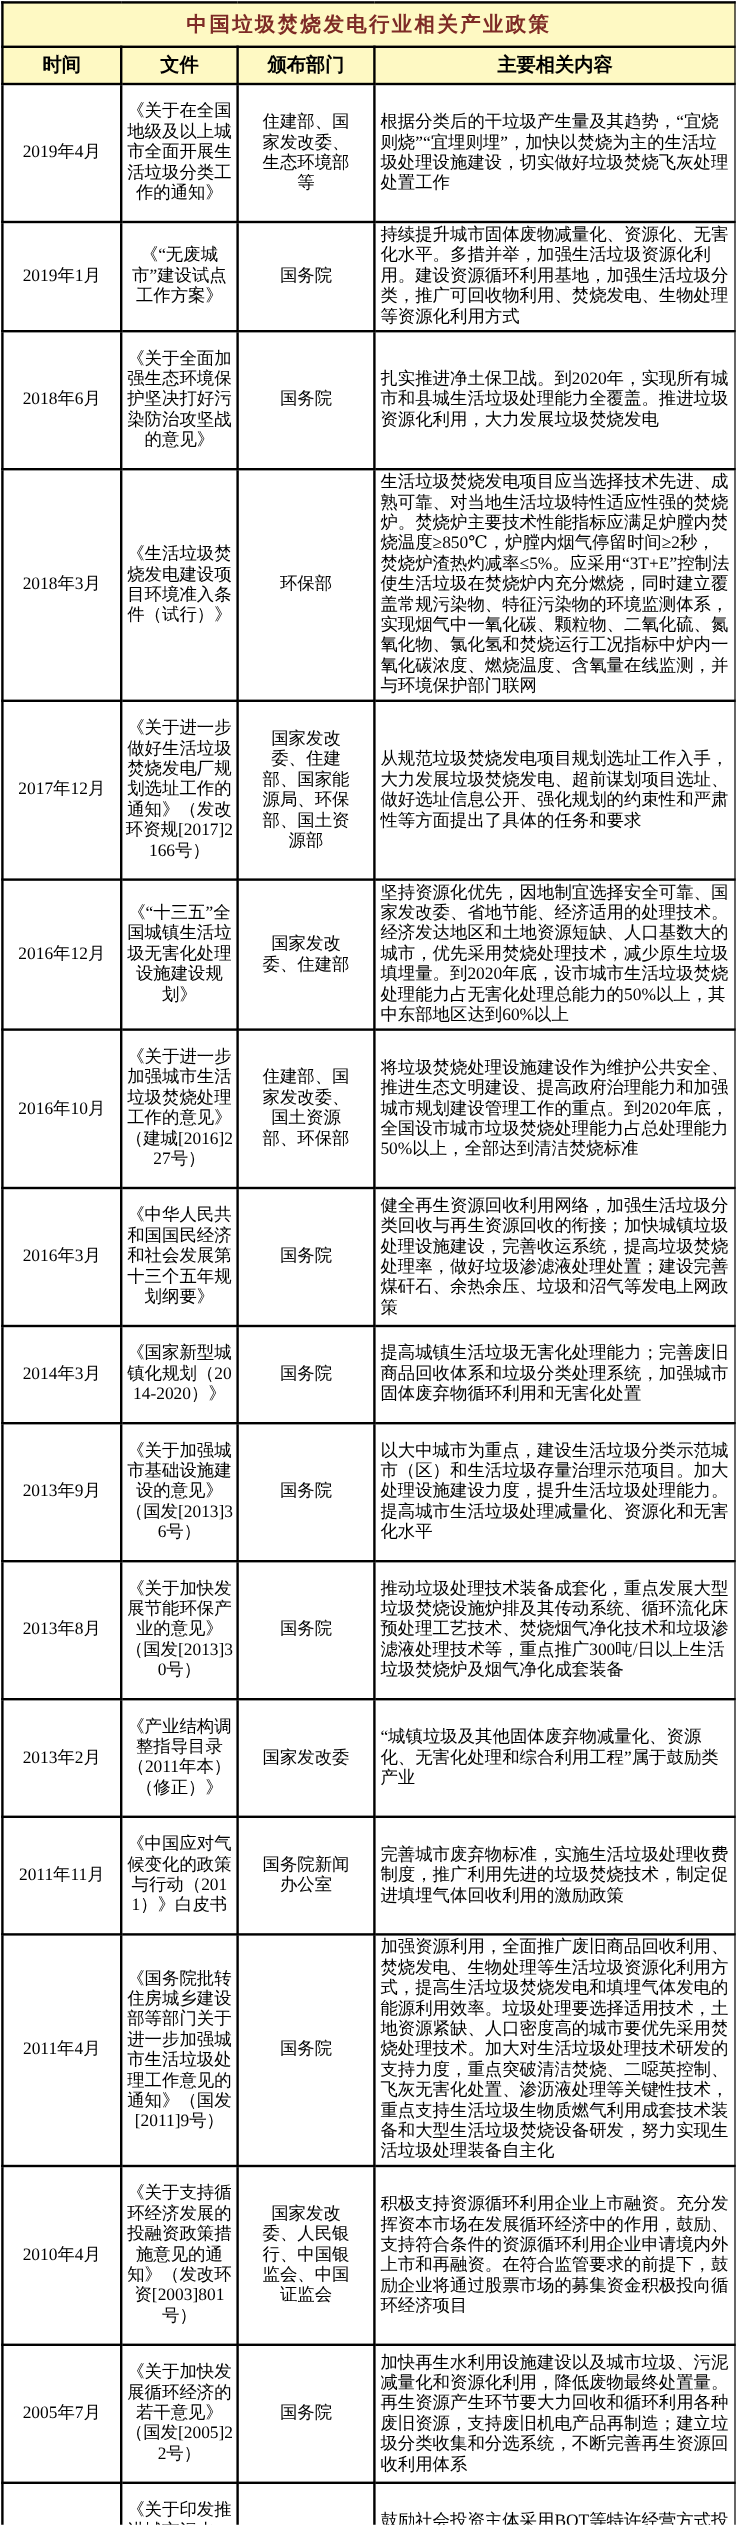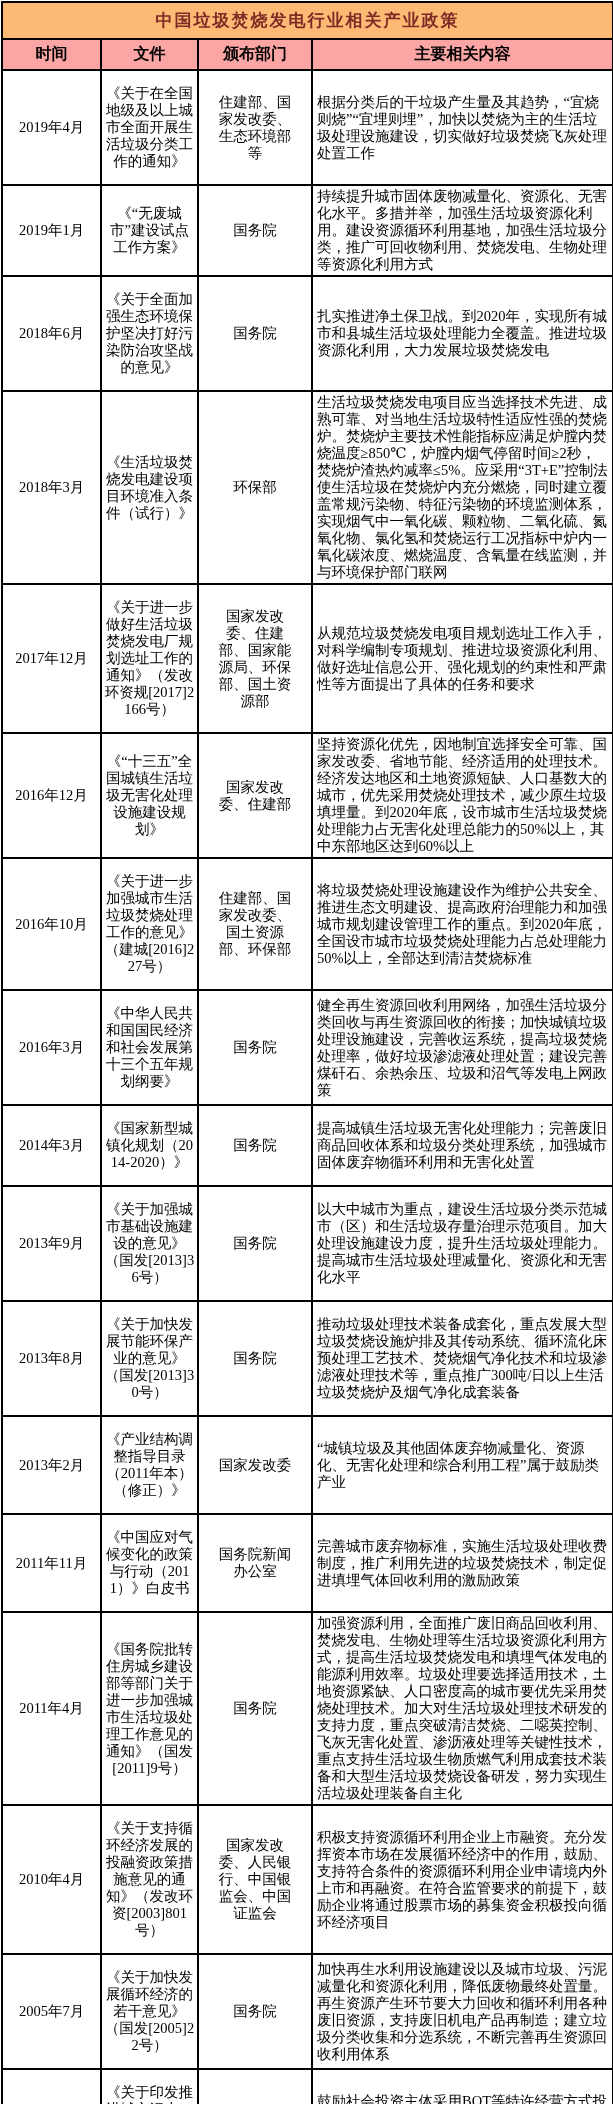--- a/index.html
+++ b/index.html
@@ -10,27 +10,27 @@
     -webkit-font-smoothing:none;
   }
   .wrap{position:relative;width:613px;}
   table.policy{
     width:611px;margin:1px;border-collapse:collapse;table-layout:fixed;
     background:#fff;
   }
   col.c1{width:99px;} col.c2{width:97px;} col.c3{width:114px;} col.c4{width:301px;}
   td,th{border:2px solid #000;vertical-align:middle;word-break:break-all;}
   .title-cell{
-    background:#fdba74;color:#7e2b26;
+    background:#fef9c3;color:#7e2b26;
     font-size:17px;font-weight:bold;text-align:center;
     letter-spacing:2px;padding:6px 2px;
   }
   th.colhead{
     font-size:16px;font-weight:bold;text-align:center;
-    padding:4px 2px;background:#fca5a5;
+    padding:4px 2px;background:#fef9c3;
   }
   tbody td{font-size:14.5px;line-height:17px;}
   td.t{ text-align:center;padding:2px 2px;margin-top:40px; }
   td.d{ text-align:center;padding:14px 2px; }
   td.p{ text-align:center;padding:2px 14px; }
   td.c{ text-align:left;padding:2px 2px 2px 4px;margin-top:12px; }
 
   
   .watermark{position:absolute;right:2px;bottom:6px;width:215px;height:64px;pointer-events:none;}
   .wm-logo{position:absolute;left:-4px;top:2px;width:52px;height:56px;}
@@ -100,21 +100,21 @@
       <tr>
         <td class="t">2018年3月</td>
         <td class="d">《生活垃圾焚烧发电建设项目环境准入条件（试行）》</td>
         <td class="p">环保部</td>
         <td class="c">生活垃圾焚烧发电项目应当选择技术先进、成熟可靠、对当地生活垃圾特性适应性强的焚烧炉。焚烧炉主要技术性能指标应满足炉膛内焚烧温度≥850℃，炉膛内烟气停留时间≥2秒，焚烧炉渣热灼减率≤5%。应采用“3T+E”控制法使生活垃圾在焚烧炉内充分燃烧，同时建立覆盖常规污染物、特征污染物的环境监测体系，实现烟气中一氧化碳、颗粒物、二氧化硫、氮氧化物、氯化氢和焚烧运行工况指标中炉内一氧化碳浓度、燃烧温度、含氧量在线监测，并与环境保护部门联网</td>
       </tr>
       <tr>
         <td class="t">2017年12月</td>
         <td class="d">《关于进一步做好生活垃圾焚烧发电厂规划选址工作的通知》（发改环资规[2017]2166号）</td>
         <td class="p">国家发改委、住建部、国家能源局、环保部、国土资源部</td>
-        <td class="c">从规范垃圾焚烧发电项目规划选址工作入手，对科学编制专项规划、推进垃圾资源化利用、做好选址信息公开、强化规划的约束性和严肃性等方面提出了具体的任务和要求</td>
+        <td class="c">从规范垃圾焚烧发电项目规划选址工作入手，大力发展垃圾焚烧发电、超前谋划项目选址、做好选址信息公开、强化规划的约束性和严肃性等方面提出了具体的任务和要求</td>
       </tr>
       <tr>
         <td class="t">2016年12月</td>
         <td class="d">《“十三五”全国城镇生活垃圾无害化处理设施建设规划》</td>
         <td class="p">国家发改委、住建部</td>
         <td class="c">坚持资源化优先，因地制宜选择安全可靠、国家发改委、省地节能、经济适用的处理技术。经济发达地区和土地资源短缺、人口基数大的城市，优先采用焚烧处理技术，减少原生垃圾填埋量。到2020年底，设市城市生活垃圾焚烧处理能力占无害化处理总能力的50%以上，其中东部地区达到60%以上</td>
       </tr>
       <tr>
         <td class="t">2016年10月</td>
         <td class="d">《关于进一步加强城市生活垃圾焚烧处理工作的意见》（建城[2016]227号）</td>

